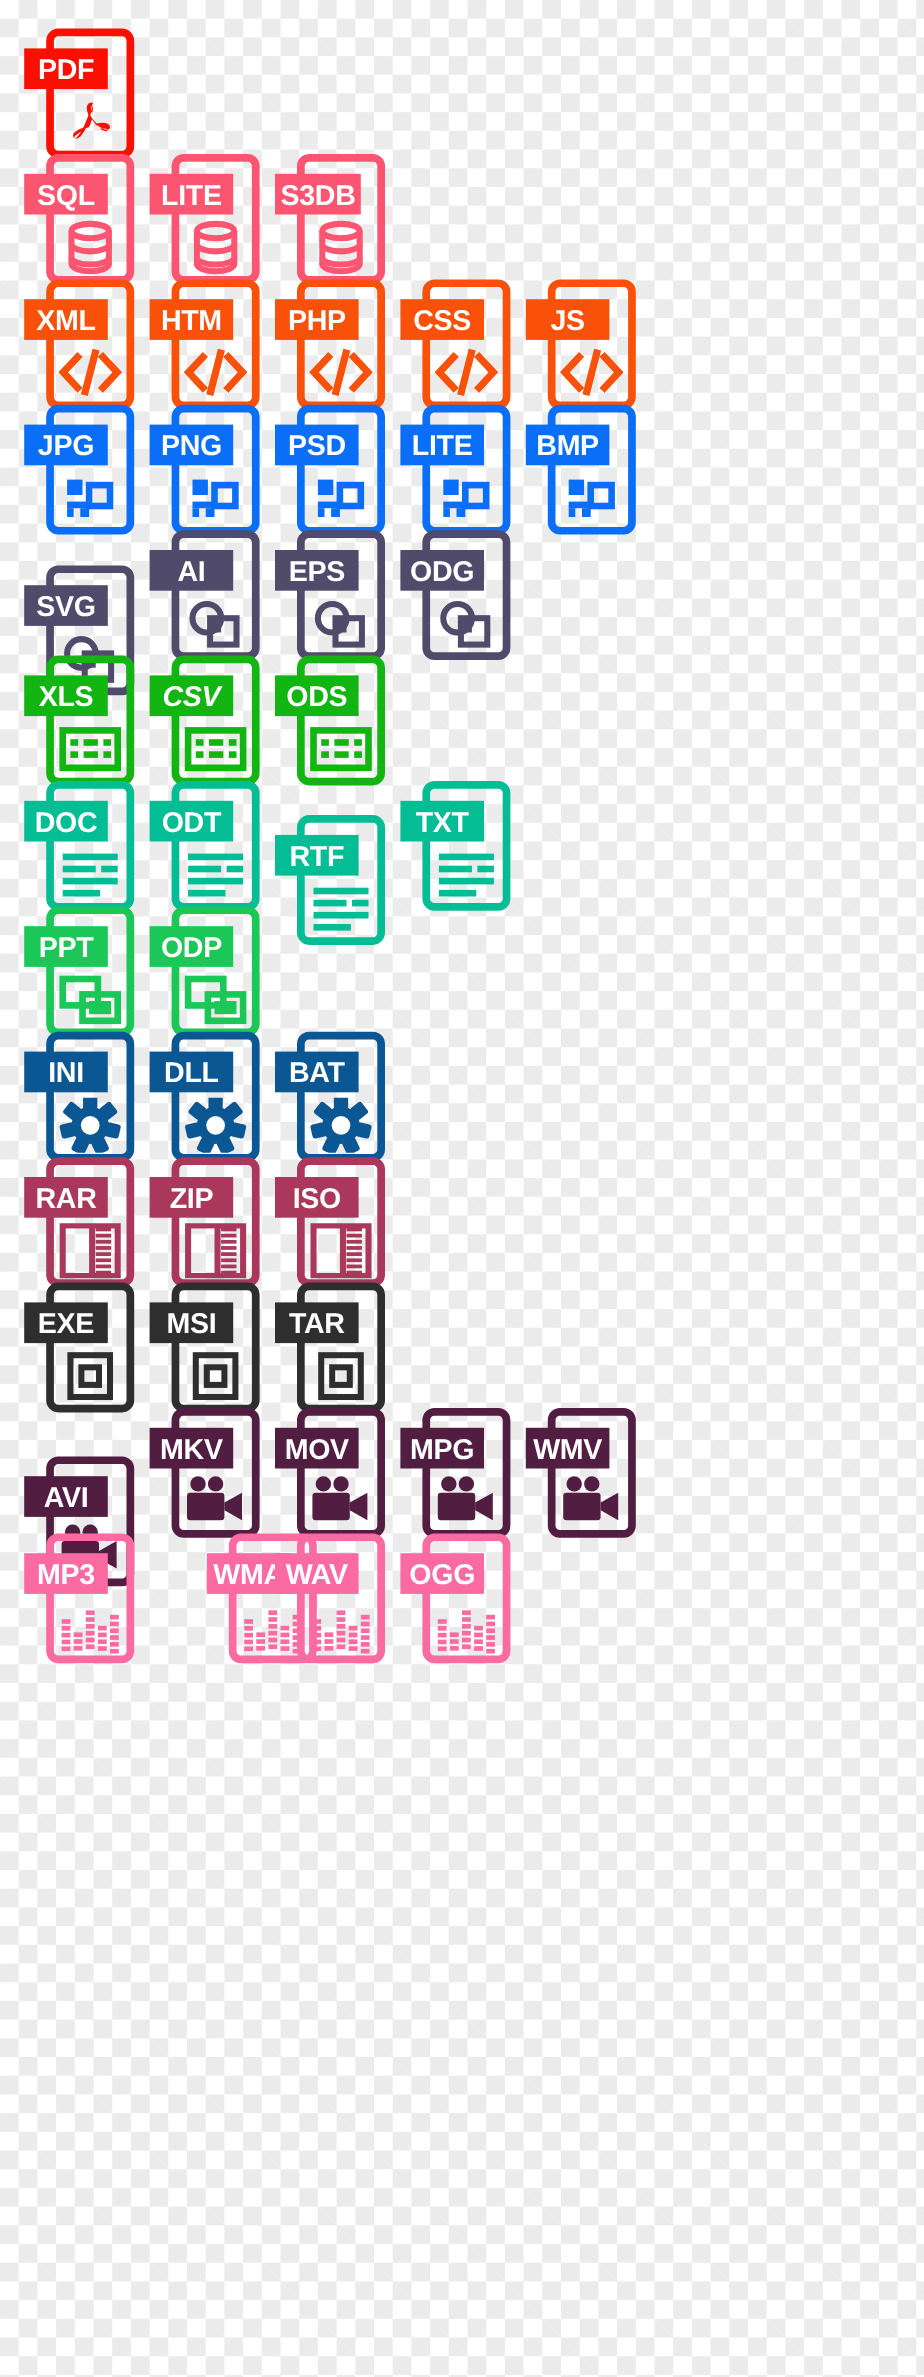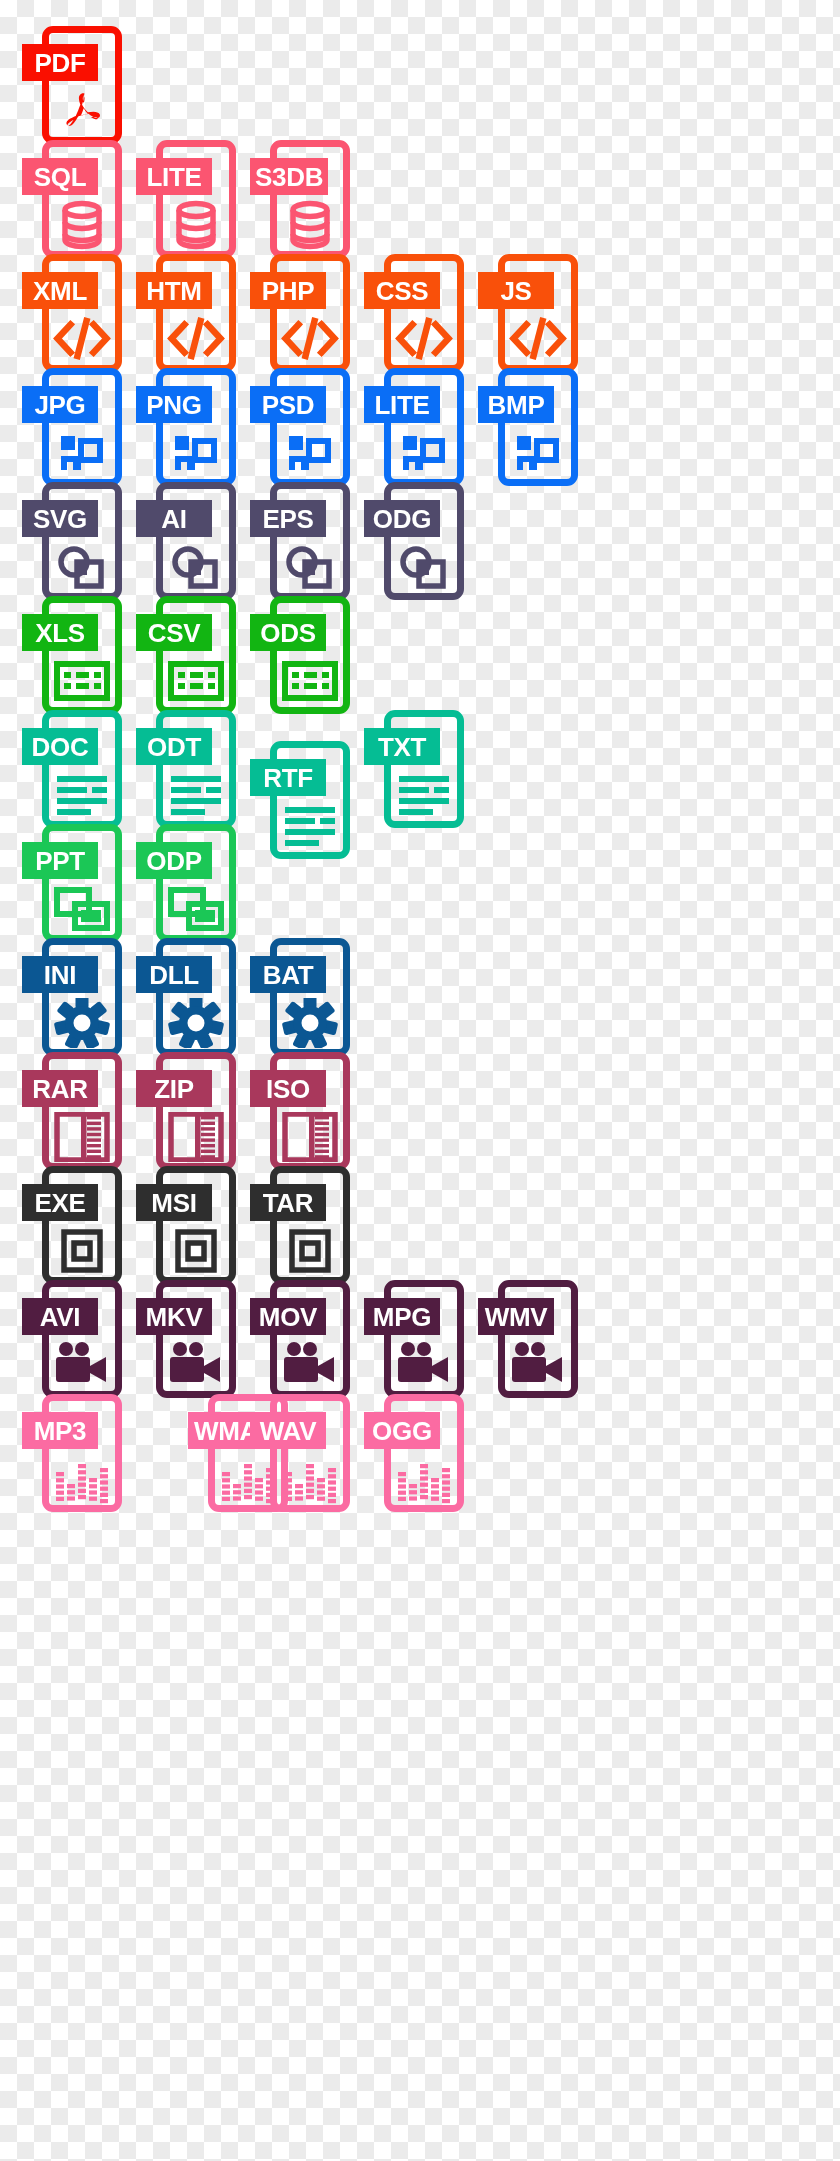--- a/index.html
+++ b/index.html
@@ -295,21 +295,21 @@
               <rect x="8" y="34" width="6" height="8"></rect>
               <rect x="20" y="34" width="8" height="8"></rect>
             </svg>
           </div>
           <div class="badge">
             <span>BMP</span>
           </div>
         </div>
       </div>
       <div class="row">
-        <div class="icon" style="left: 0px; color: rgb(80, 74, 107);">
+        <div class="icon" style="left: 0px; color: rgb(80, 74, 107); margin-top: 32px;">
           <div class="frame"></div>
           <div class="glyph">
             <svg width="58" height="50" viewBox="0 0 58 50" fill="currentColor" xmlns="http://www.w3.org/2000/svg">
               <circle cx="21" cy="20" r="13" fill="none" stroke="currentColor" stroke-width="5.5"></circle>
               <rect x="24" y="20" width="24" height="24" fill="none" stroke="currentColor" stroke-width="5.5"></rect>
               <path d="M24 20 a13 13 0 0 1 -3 13 L24 33 Z"></path>
               <rect x="24" y="20" width="10" height="13"></rect>
             </svg>
           </div>
           <div class="badge">
@@ -370,21 +370,21 @@
               <rect x="41" y="16" width="7" height="6"></rect>
               <rect x="11" y="27" width="7" height="6"></rect>
               <rect x="23" y="27" width="13" height="6"></rect>
               <rect x="41" y="27" width="7" height="6"></rect>
             </svg>
           </div>
           <div class="badge">
             <span>XLS</span>
           </div>
         </div>
-        <div class="icon" style="left: 114px; color: rgb(18, 181, 18);">
+        <div class="icon" style="left: 114px; color: rgb(18, 181, 18); font-style: italic;">
           <div class="frame"></div>
           <div class="glyph">
             <svg width="58" height="50" viewBox="0 0 58 50" fill="currentColor" xmlns="http://www.w3.org/2000/svg">
               <rect x="4" y="8" width="50" height="34" fill="none" stroke="currentColor" stroke-width="6"></rect>
               <rect x="11" y="16" width="7" height="6"></rect>
               <rect x="23" y="16" width="13" height="6"></rect>
               <rect x="41" y="16" width="7" height="6"></rect>
               <rect x="11" y="27" width="7" height="6"></rect>
               <rect x="23" y="27" width="13" height="6"></rect>
               <rect x="41" y="27" width="7" height="6"></rect>
@@ -655,21 +655,21 @@
               <rect x="11" y="6" width="36" height="38" fill="none" stroke="currentColor" stroke-width="5.5"></rect>
               <rect x="21" y="17" width="16" height="16" fill="none" stroke="currentColor" stroke-width="5.5"></rect>
             </svg>
           </div>
           <div class="badge">
             <span>TAR</span>
           </div>
         </div>
       </div>
       <div class="row">
-        <div class="icon" style="left: 0px; color: rgb(81, 29, 65);">
+        <div class="icon" style="left: 0px; color: rgb(81, 29, 65); margin-top: 44px;">
           <div class="frame"></div>
           <div class="glyph">
             <svg width="58" height="50" viewBox="0 0 58 50" fill="currentColor" xmlns="http://www.w3.org/2000/svg">
               <rect x="3" y="17" width="34" height="25" rx="3"></rect>
               <path d="M37 26 L53 17 L53 42 L37 33 Z"></path>
               <circle cx="13" cy="9" r="7"></circle>
               <circle cx="29" cy="9" r="7"></circle>
             </svg>
           </div>
           <div class="badge">

